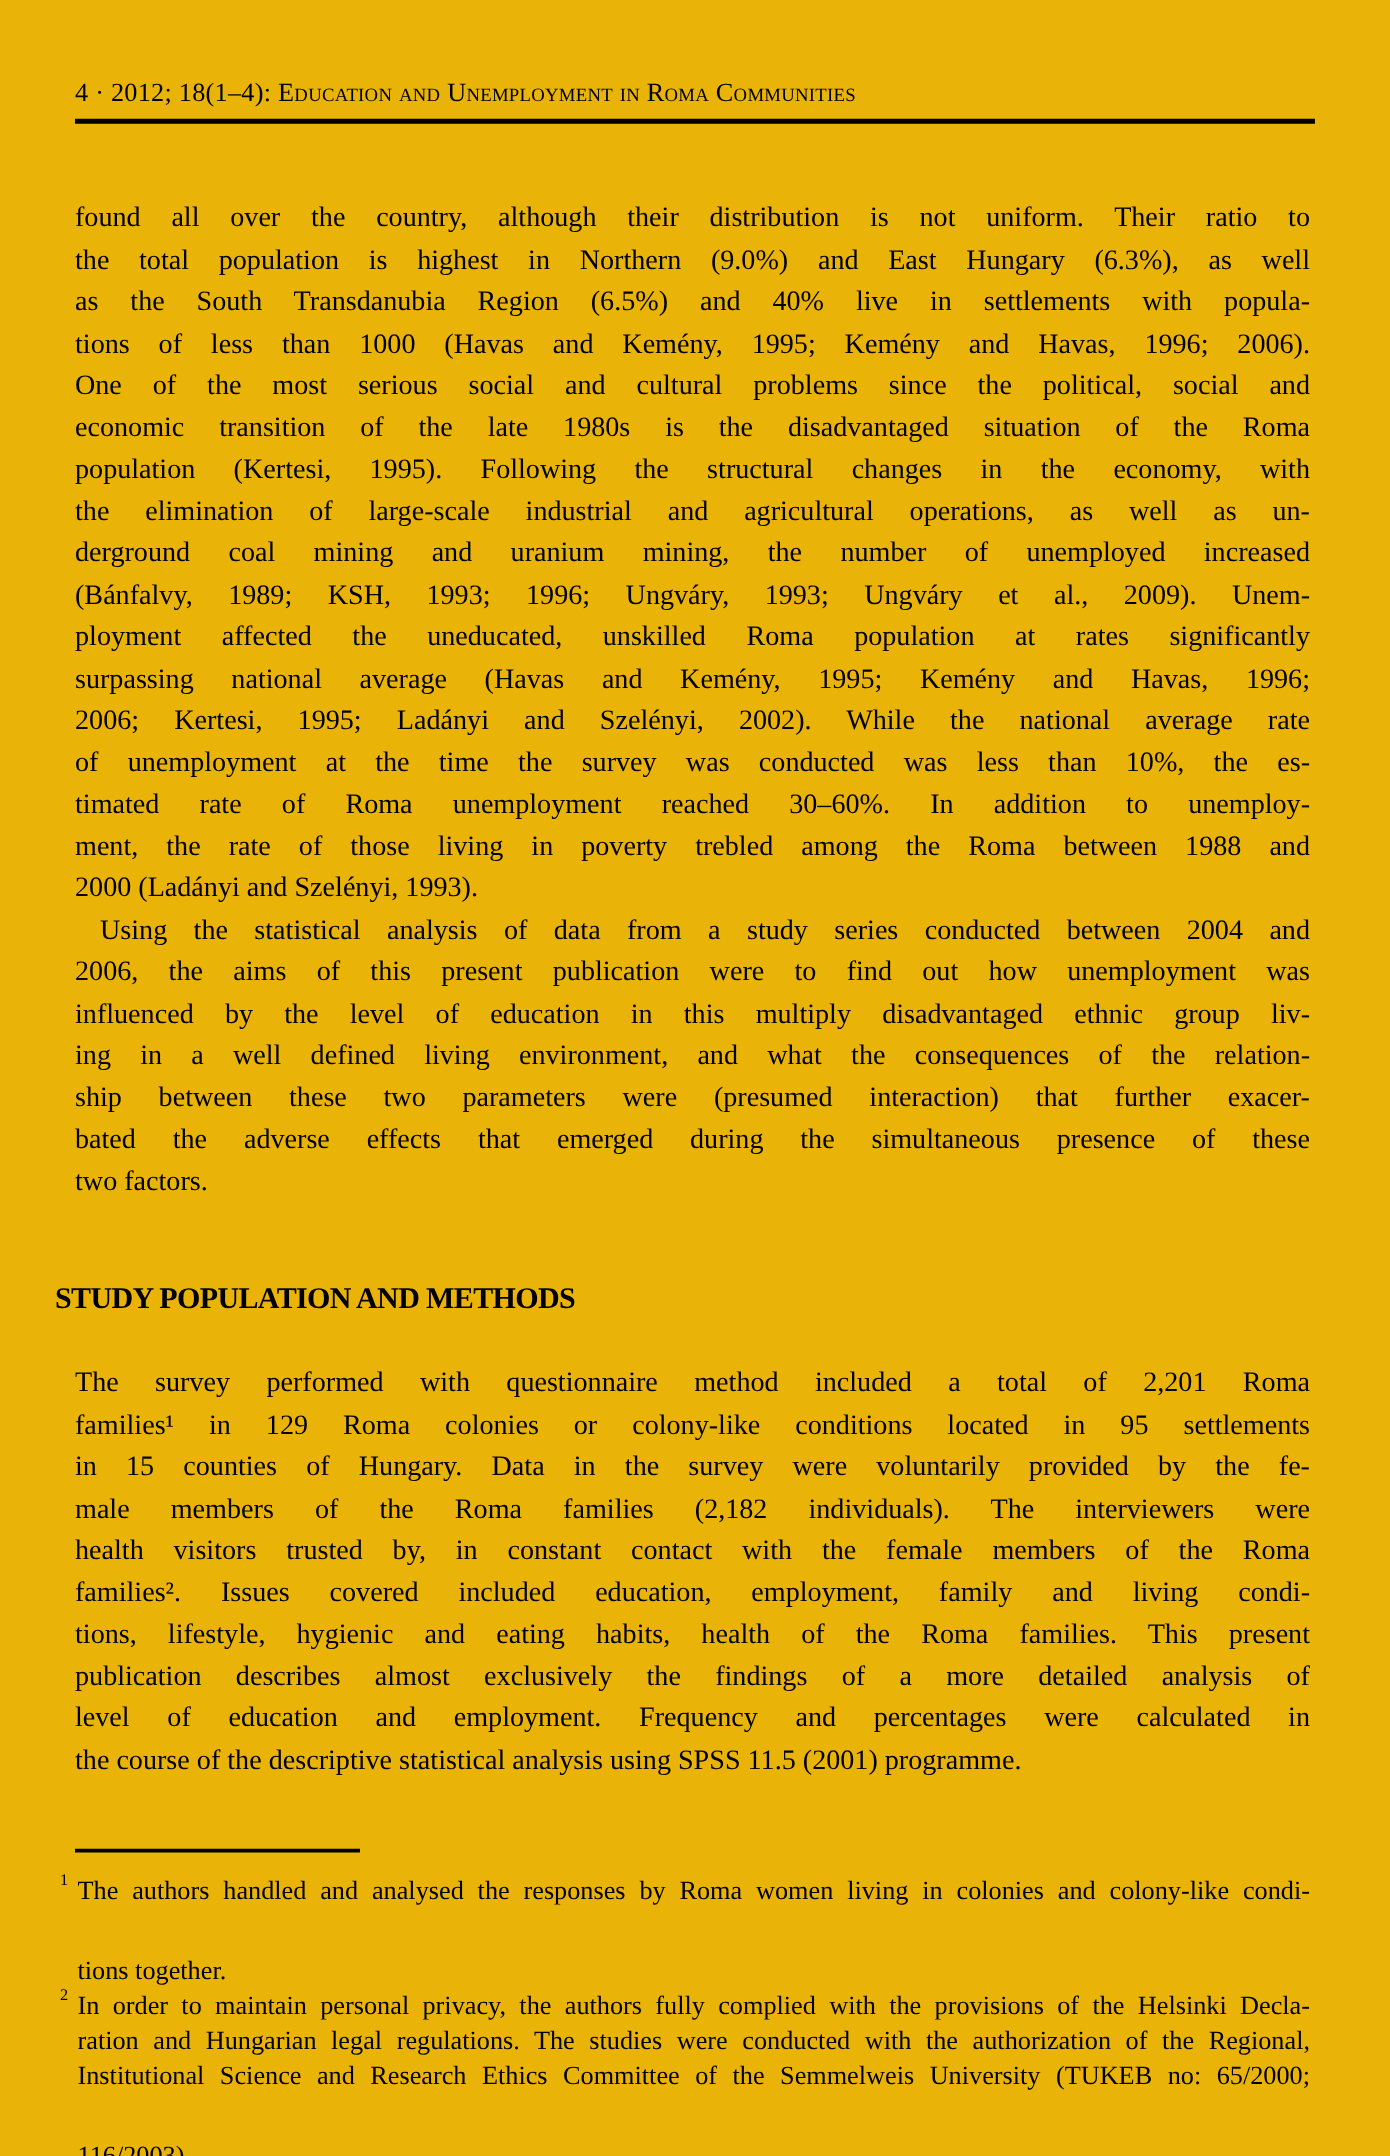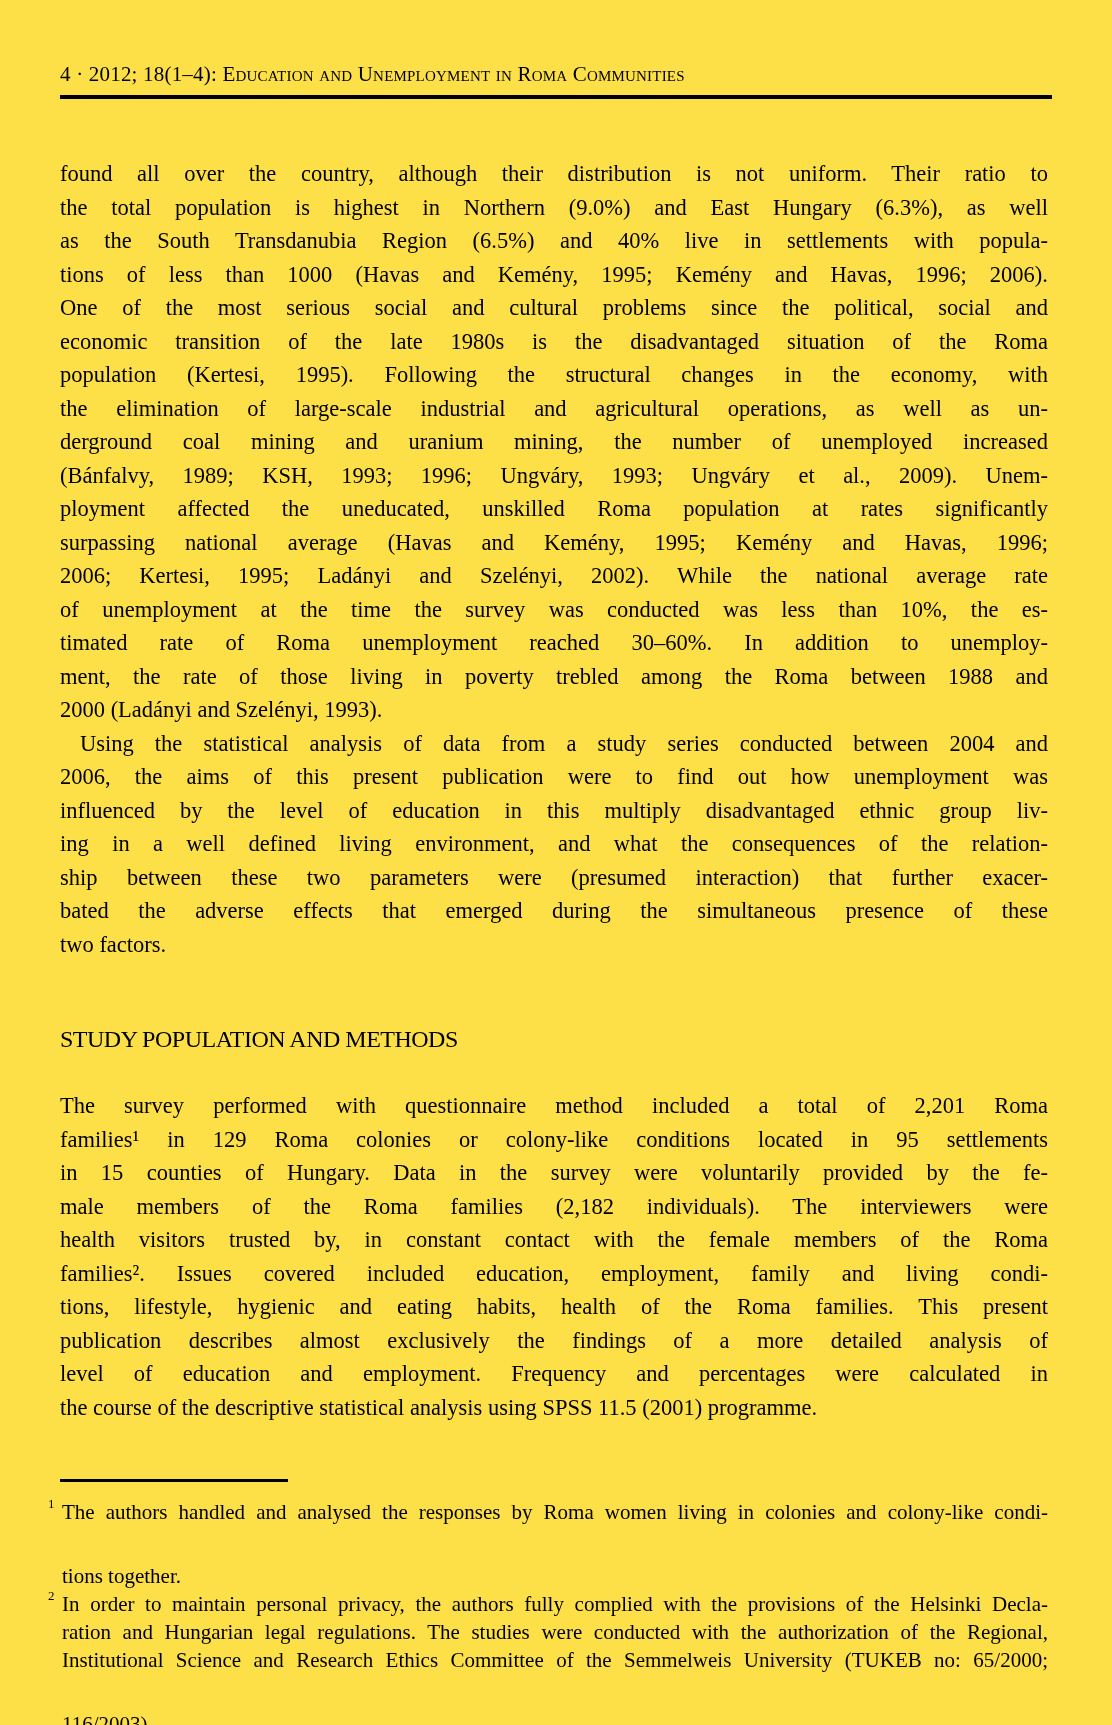--- a/index.html
+++ b/index.html
@@ -1,20 +1,20 @@
 <!DOCTYPE html>
 <html><head>
 <meta charset="utf-8">
 <style>
   html, body { margin: 0; padding: 0; background: #ffffff; }
   .page {
     position: relative;
     width: 1112px;
     height: 1725px;
-    background: #fde047;
+    background: #eab308;
     color: #000000;
     font-family: "Liberation Serif", "DejaVu Serif", serif;
     overflow: hidden;
   }
   .running-header {
     position: absolute;
     left: 60px; top: 62px; width: 992px;
     font-size: 21px;
     white-space: nowrap;
     letter-spacing: 0.2px;
@@ -37,24 +37,24 @@
   .line {
     font-size: 22.5px;
     line-height: 33.5px;
     text-align: justify;
     text-align-last: justify;
   }
   .line.last { text-align: left; text-align-last: left; }
   .line.indent { text-indent: 20px; }
   .section-heading {
     position: absolute;
-    left: 60px; top: 1026px;
+    left: 44px; top: 1026px;
     margin: 0;
     font-size: 24px;
-    font-weight: normal;
+    font-weight: bold;
     letter-spacing: -0.5px;
     white-space: nowrap;
   }
   .fn-rule {
     position: absolute;
     left: 60px; top: 1479px;
     width: 228px; height: 3px;
     background: #000000;
   }
   .footnotes-section {

